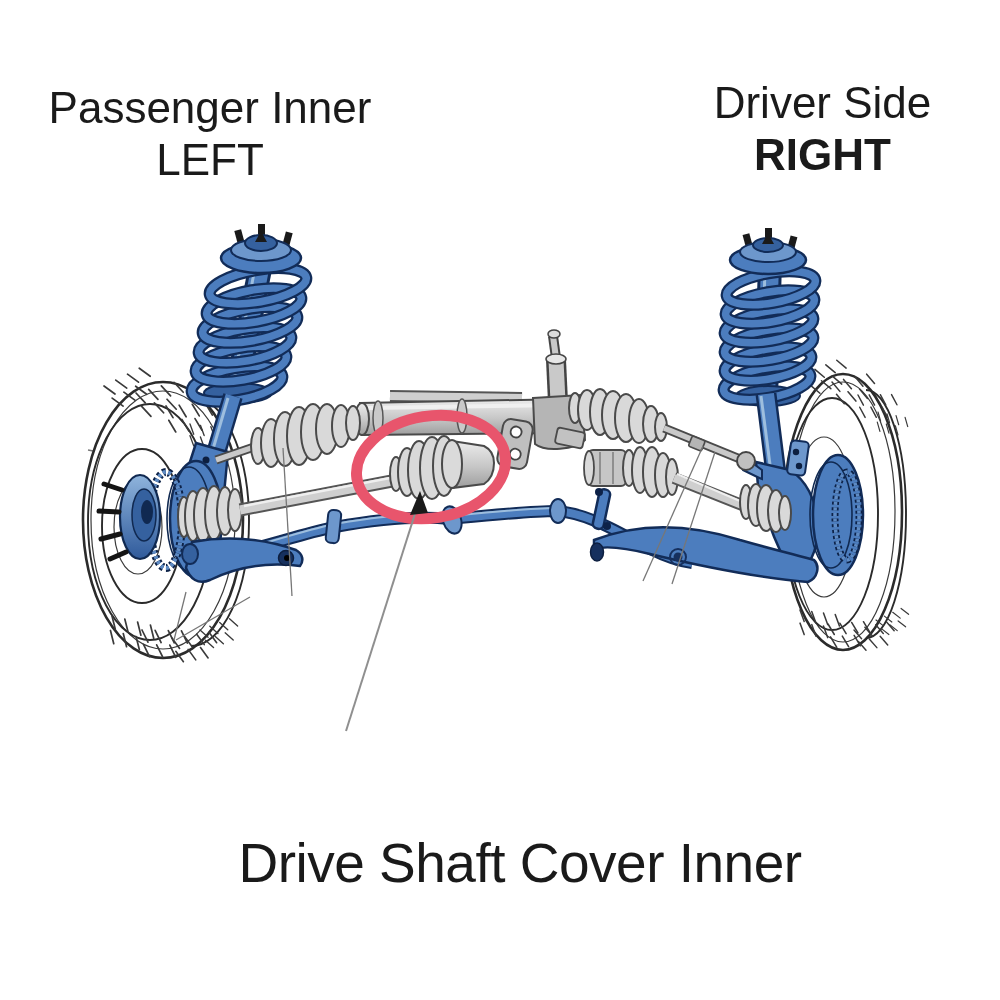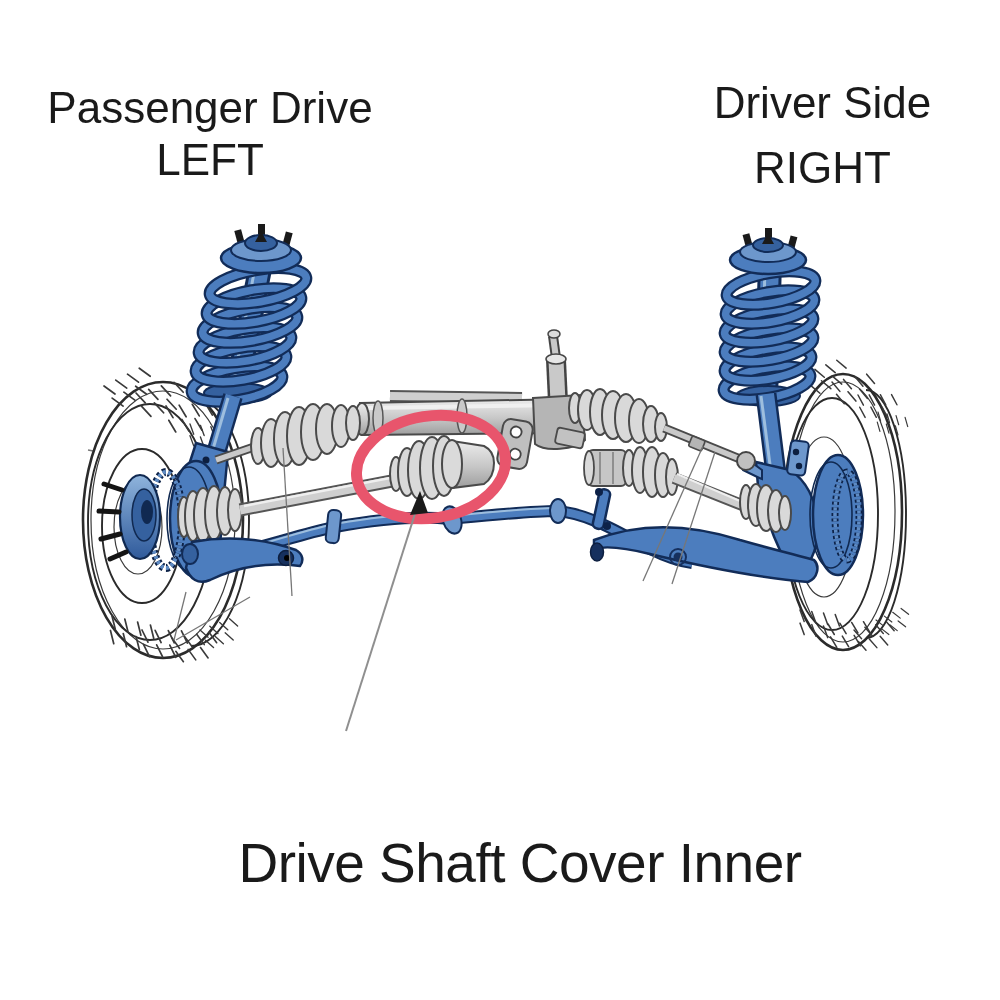--- a/index.html
+++ b/index.html
@@ -4,21 +4,21 @@
 <style>
   html,body{margin:0;padding:0;background:#fff;}
   .canvas{
     position:relative;width:1000px;height:1000px;background:#ffffff;
     font-family:"Liberation Sans", sans-serif;color:#1a1a1a;overflow:hidden;
   }
   .lbl{position:absolute;text-align:center;line-height:1.18;white-space:nowrap;}
   .lbl-passenger{left:30px;top:82px;width:360px;font-size:44px;}
   .lbl-passenger2{left:30px;top:134px;width:360px;font-size:44px;}
   .lbl-driver{left:650px;top:77px;width:345px;font-size:44px;}
-  .lbl-driver2{left:650px;top:142px;width:345px;font-size:44px;}
+  .lbl-driver2{left:650px;top:129px;width:345px;font-size:44px;font-weight:bold;}
   .lbl-code{left:174px;top:750px;width:420px;font-size:42px;text-align:left;letter-spacing:-2px;}
   .lbl-name{left:220px;top:831px;width:600px;font-size:55px;letter-spacing:-0.5px;}
   svg.diagram{position:absolute;left:0;top:0;}
   
   .tire{fill:#ffffff;stroke:#2b2b2b;stroke-width:2.6;}
   .tline{fill:none;stroke:#2b2b2b;stroke-width:1.9;}
   .tthin{fill:none;stroke:#3a3a3a;stroke-width:1.2;}
   .blue{fill:#4c7dbe;stroke:#122c58;stroke-width:2.5;}
   .blue2{fill:#6d97cc;stroke:#122c58;stroke-width:2;}
   .blued{fill:#35619f;stroke:#122c58;stroke-width:2;}
@@ -317,19 +317,19 @@
     <line class="thin" x1="186" y1="592" x2="174" y2="640"></line>
     <line class="thin" x1="703" y1="446" x2="643" y2="581"></line>
     <line class="thin" x1="715" y1="452" x2="672" y2="584"></line>
 
     <ellipse cx="431" cy="467" rx="75" ry="51" fill="none" stroke="#e8556c" stroke-width="11" transform="rotate(-9 431 467)"></ellipse>
 
     <line class="gline" x1="420" y1="498" x2="346" y2="731"></line>
     <polygon points="420,491 410,515 428,513" fill="#1a1a1a"></polygon>
   </svg>
 
-  <div class="lbl lbl-passenger">Passenger Drive</div>
+  <div class="lbl lbl-passenger">Passenger Inner</div>
   <div class="lbl lbl-passenger2">LEFT</div>
   <div class="lbl lbl-driver">Driver Side</div>
   <div class="lbl lbl-driver2">RIGHT</div>
   <div class="lbl lbl-name">Drive Shaft Cover Inner</div>
 
 </div>
 
 </body></html>

